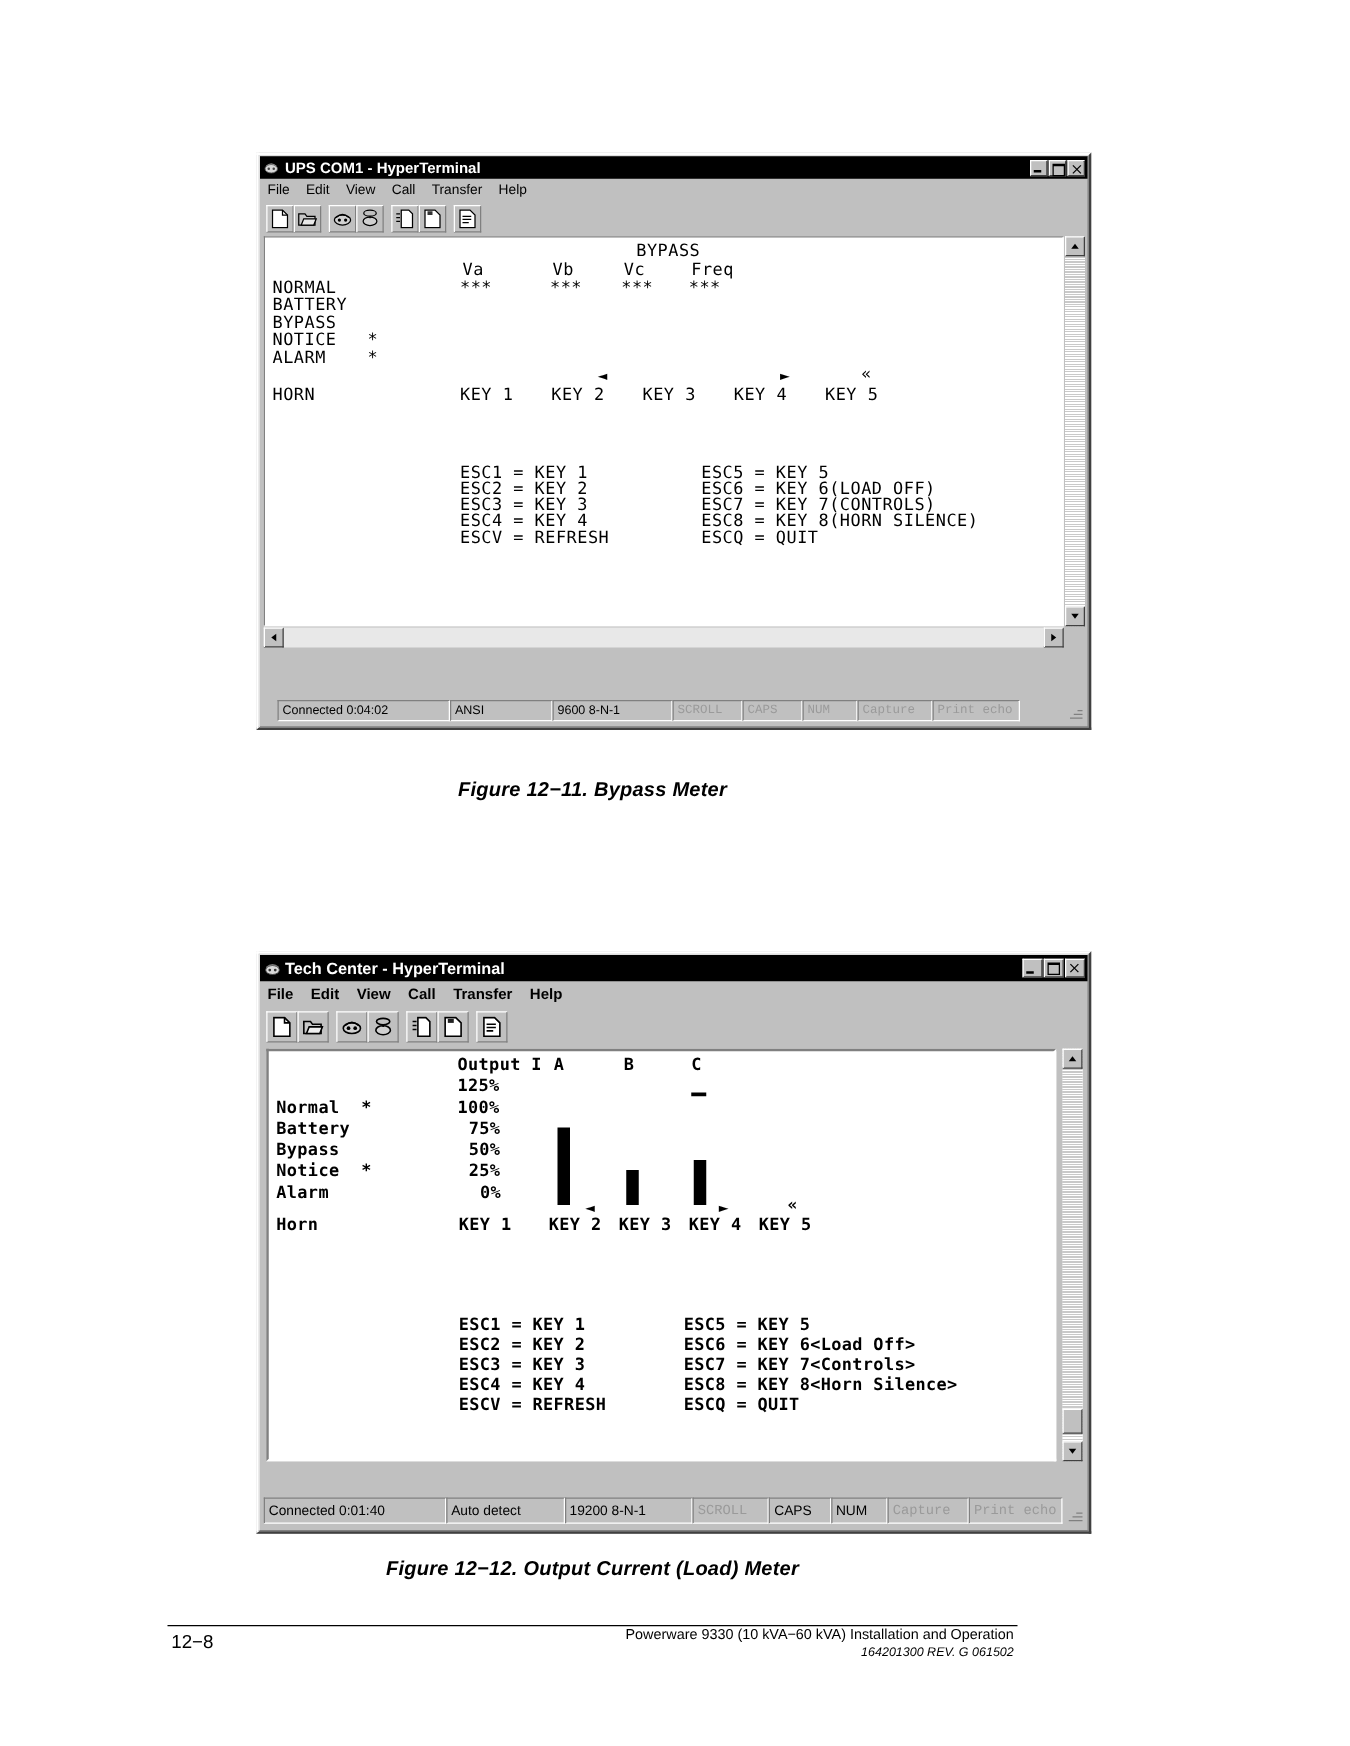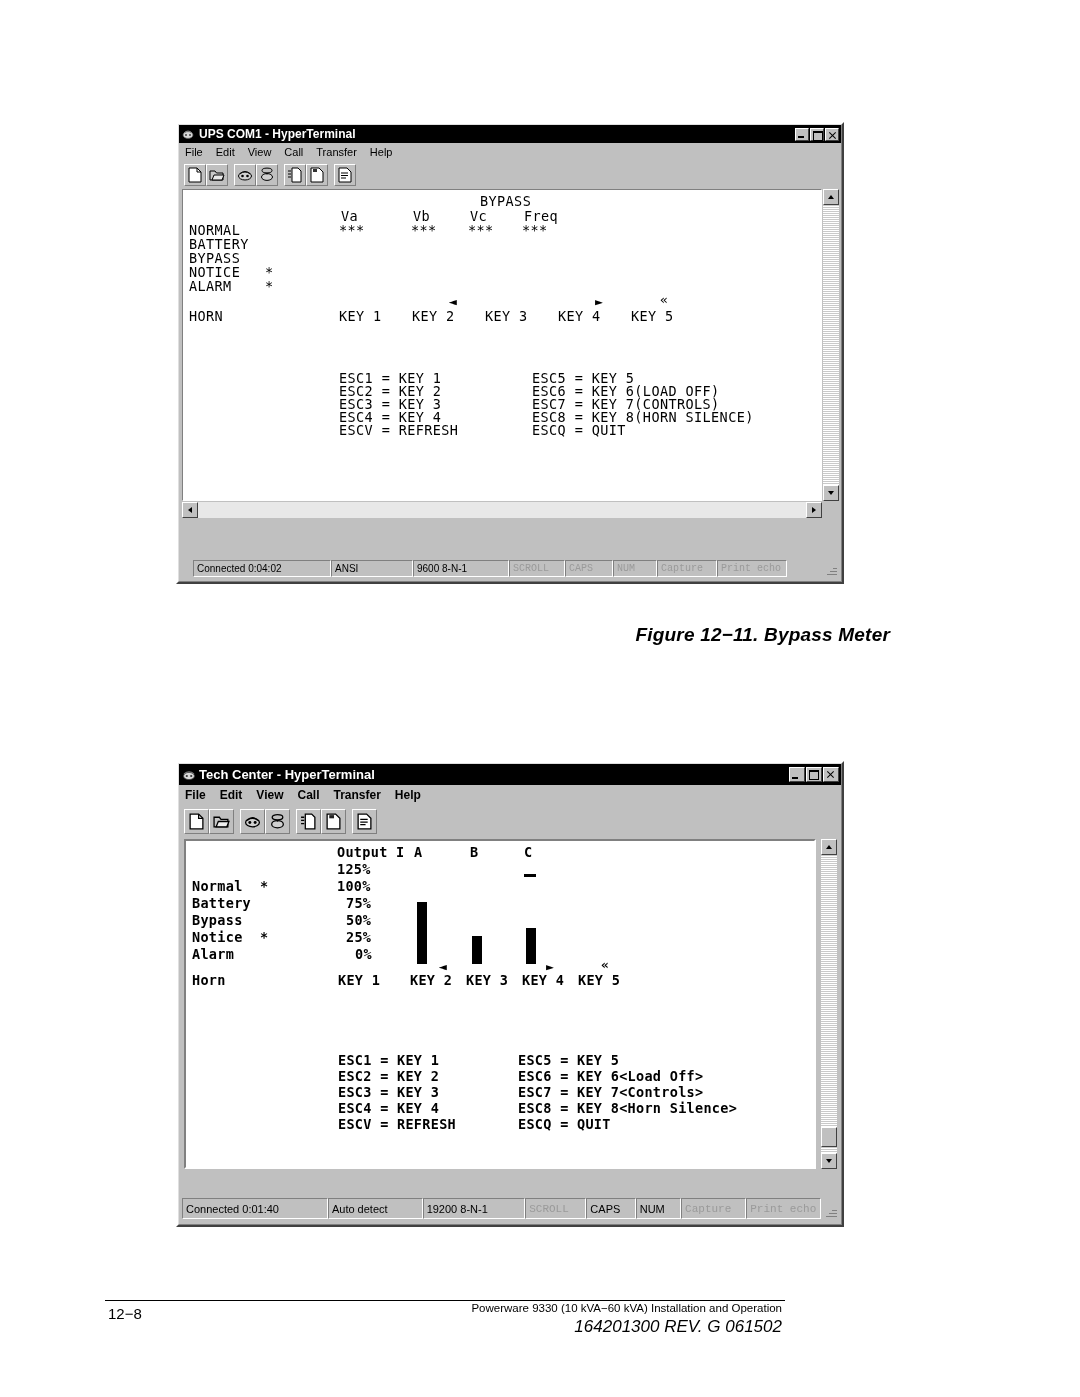--- a/index.html
+++ b/index.html
@@ -3,21 +3,21 @@
 <meta charset="utf-8">
 <title>Powerware 9330 Manual Page 12-8</title>
 <style>
   html,body{margin:0;padding:0;}
   body{
     width:1080px;height:1397px;background:#ffffff;
     font-family:"Liberation Sans",sans-serif;
     -webkit-font-smoothing:none;
     position:relative;overflow:hidden;
   }
-  .page{position:relative;width:890px;height:1397px;}
+  .page{position:relative;width:890px;height:1397px;margin-left:29px;}
 
   
   .win{position:absolute;background:#c0c0c0;
        border-top:2px solid #ffffff;border-left:2px solid #ffffff;
        border-right:2px solid #404040;border-bottom:2px solid #404040;
        box-sizing:border-box;}
   .win-inner{border-top:1px solid #dfdfdf;border-left:1px solid #dfdfdf;
        border-right:1px solid #808080;border-bottom:1px solid #808080;
        height:100%;box-sizing:border-box;position:relative;}
 
@@ -98,29 +98,29 @@
   .win2 .spane{font-size:11px;}
   .spane.dim{color:#9a9a9a;font-family:Liberation Mono, monospace;}
   .grip{width:14px;align-self:flex-end;height:14px;position:relative;}
   .grip b{position:absolute;right:1px;background:#808080;height:1px;display:block;}
 
   
   .t1{font-size:13.5px;line-height:14.6px;letter-spacing:0.4px;font-weight:normal;}
   .t2{font-size:13.5px;line-height:15.6px;letter-spacing:0.3px;font-weight:bold;}
   .abs{position:absolute;white-space:pre;}
 
-  .caption{position:absolute;width:100%;text-align:right;
+  .caption{position:absolute;width:100%;text-align:center;
      font-family:"Liberation Sans",sans-serif;font-style:italic;font-weight:bold;
-     font-size:19px;color:#000;letter-spacing:0.2px;}
+     font-size:16px;color:#000;letter-spacing:0.2px;}
 
   .footline{position:absolute;left:105px;right:105px;top:1300px;
      border-top:1px solid #000;}
   .foot-page{position:absolute;left:108px;top:1305px;font-size:15px;color:#000;}
   .foot-r1{position:absolute;right:108px;top:1302px;font-size:11.5px;color:#000;text-align:right;}
-  .foot-r2{position:absolute;right:108px;top:1317px;font-size:17px;font-style:italic;color:#000;text-align:right;}
+  .foot-r2{position:absolute;right:108px;top:1317px;font-size:10px;font-style:italic;color:#000;text-align:right;}
 
   .bar{position:absolute;background:#000;}
   .mark{position:absolute;font-family:"DejaVu Sans Mono",monospace;font-size:13px;}
 </style>
 </head>
 <body>
 
 <div class="page">
 
   <div class="win win1" style="left:176px;top:122px;width:668px;height:462px;">
@@ -474,19 +474,20 @@
         <span class="grip">
           <b style="bottom:2px;width:11px;"></b>
             <b style="bottom:5px;width:8px;"></b>
             <b style="bottom:8px;width:5px;"></b>
         </span>
       </div>
 
     </div>
   </div>
 
+  <div class="caption" style="top:1247px;">Figure 12−12. Output Current (Load) Meter</div>
 
   <div class="footline"></div>
   <div class="foot-page">12−8</div>
   <div class="foot-r1">Powerware 9330 (10 kVA−60 kVA) Installation and Operation</div>
   <div class="foot-r2">164201300 REV. G  061502</div>
 
 </div>
 
 </body></html>

